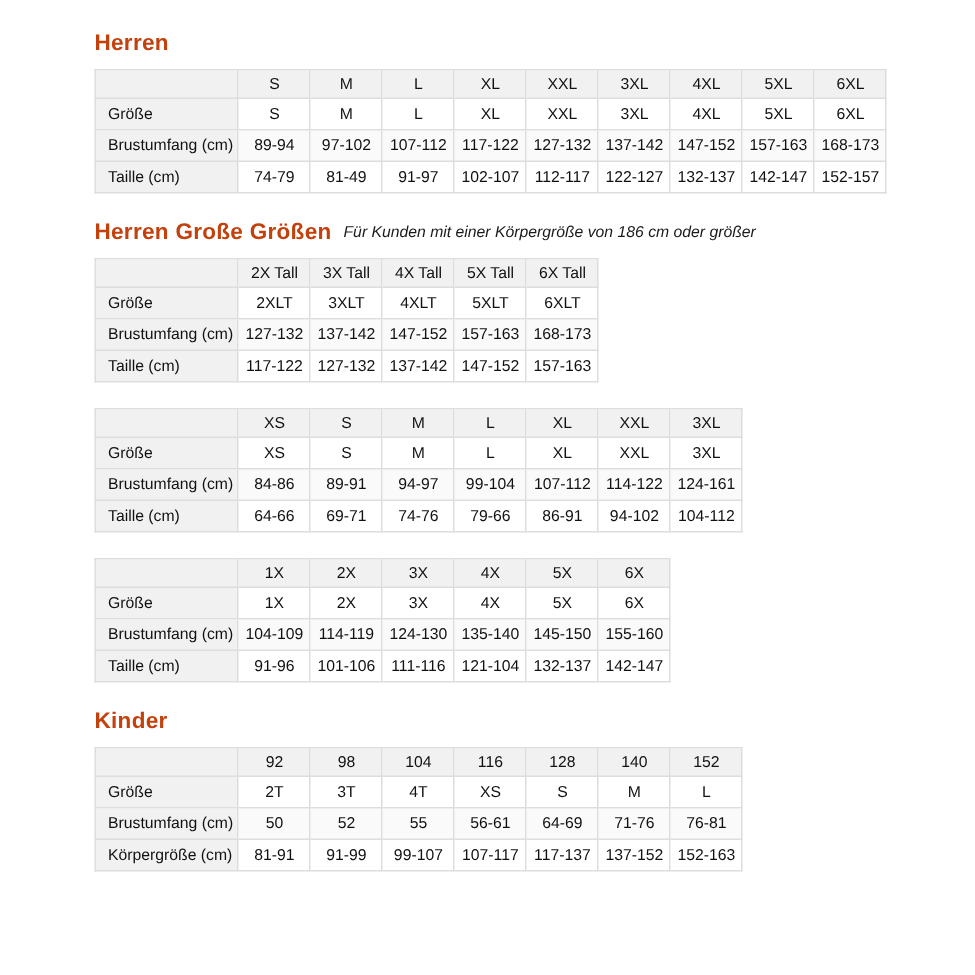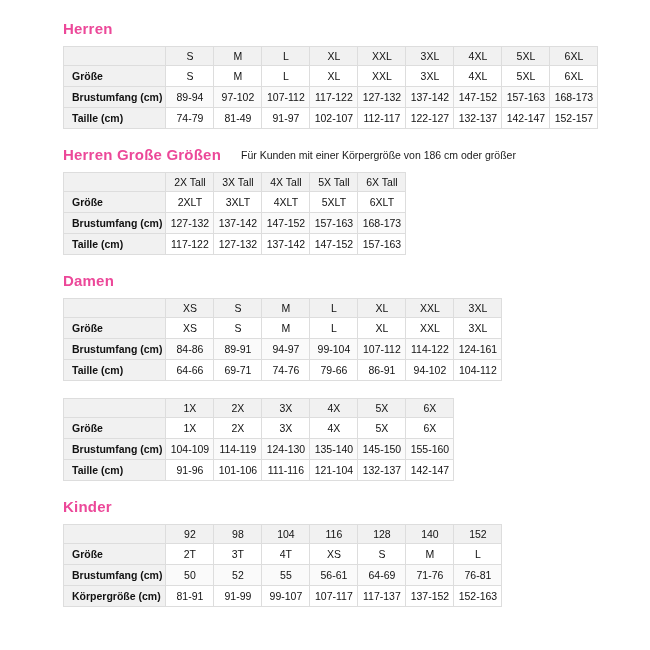--- a/index.html
+++ b/index.html
@@ -11,26 +11,26 @@
   }
   .wrap { padding:20px 0 0 63px; }
 
   .size-section { margin-top:0; }
   .size-section + .size-section { margin-top:17px; }
 
   .sec-head { margin:0 0 8px 0; white-space:nowrap; }
   .sec-title {
     display:inline-block;
     font-size:15px; font-weight:700; letter-spacing:0.2px;
-    margin:0; color:#ec4899;
+    margin:0; color:#c2410c;
   }
   .sec-subtitle {
     display:inline-block;
-    font-size:10.5px; color:#1a1a1a;
-    margin-left:20px; vertical-align:1px;
+    font-size:10.5px; font-style:italic; color:#1a1a1a;
+    margin-left:8px; vertical-align:1px;
   }
   .sec-subtitle:empty { display:none; }
 
   table.size-table {
     border-collapse:collapse;
     table-layout:fixed;
   }
   table.size-table th, table.size-table td {
     border:1px solid #dddddd;
     box-sizing:border-box;
@@ -48,21 +48,21 @@
   table.size-table thead th {
     background:#f1f1f1;
     height:19px;
     font-weight:400;
     color:#111111;
   }
   table.size-table tbody th {
     background:#f1f1f1;
     text-align:left;
     padding-left:8px;
-    font-weight:700;
+    font-weight:400;
   }
   table.size-table tbody tr:nth-child(even) td { background:#fafafa; }
   th.corner-cell, tbody th.row-label { width:90px; }
   th.col-head, table.size-table td { width:48px; }
 </style>
 </head>
 <body>
 
 <div class="wrap" id="size-chart-root">
     <section class="size-section">
@@ -157,21 +157,20 @@
             <td>117-122</td>
             <td>127-132</td>
             <td>137-142</td>
             <td>147-152</td>
             <td>157-163</td>
           </tr>
         </tbody>
       </table>
     </section>
     <section class="size-section">
-      <div class="sec-head"><h2 class="sec-title">Damen</h2></div>
       <table class="size-table">
         <thead>
           <tr>
             <th class="corner-cell"></th>
             <th class="col-head">XS</th>
             <th class="col-head">S</th>
             <th class="col-head">M</th>
             <th class="col-head">L</th>
             <th class="col-head">XL</th>
             <th class="col-head">XXL</th>

